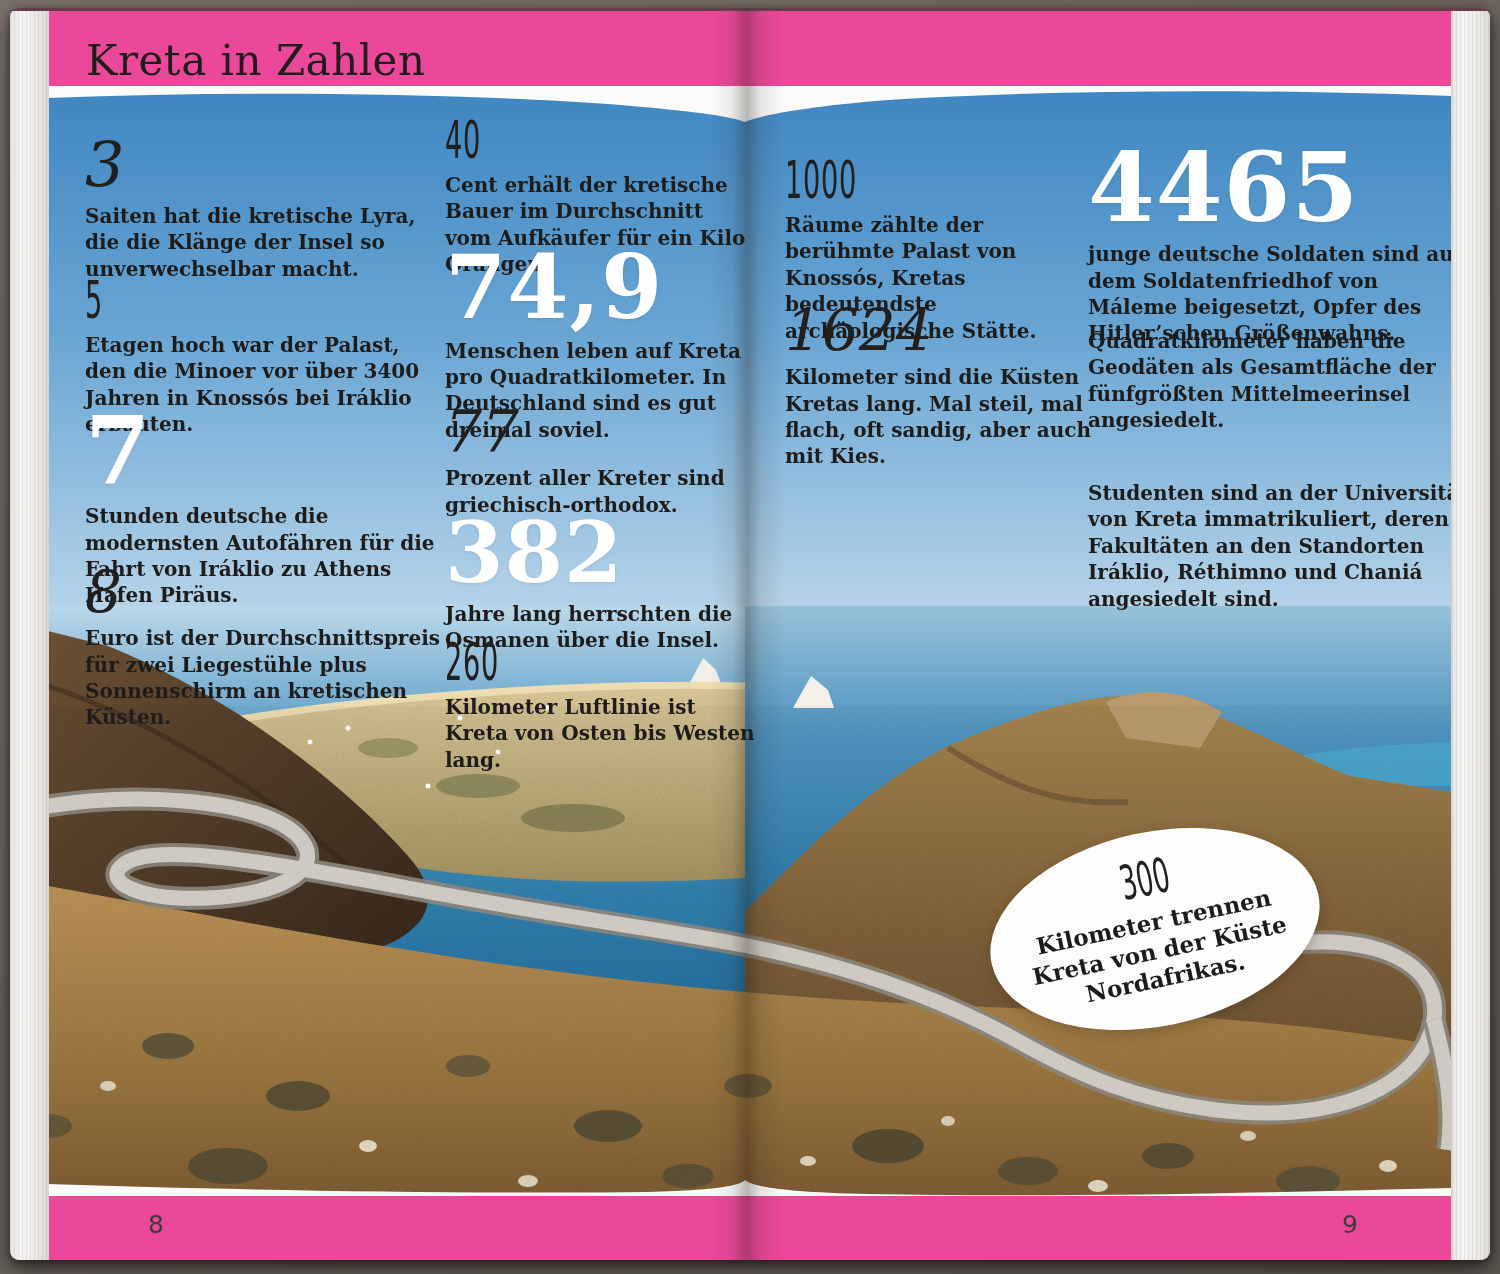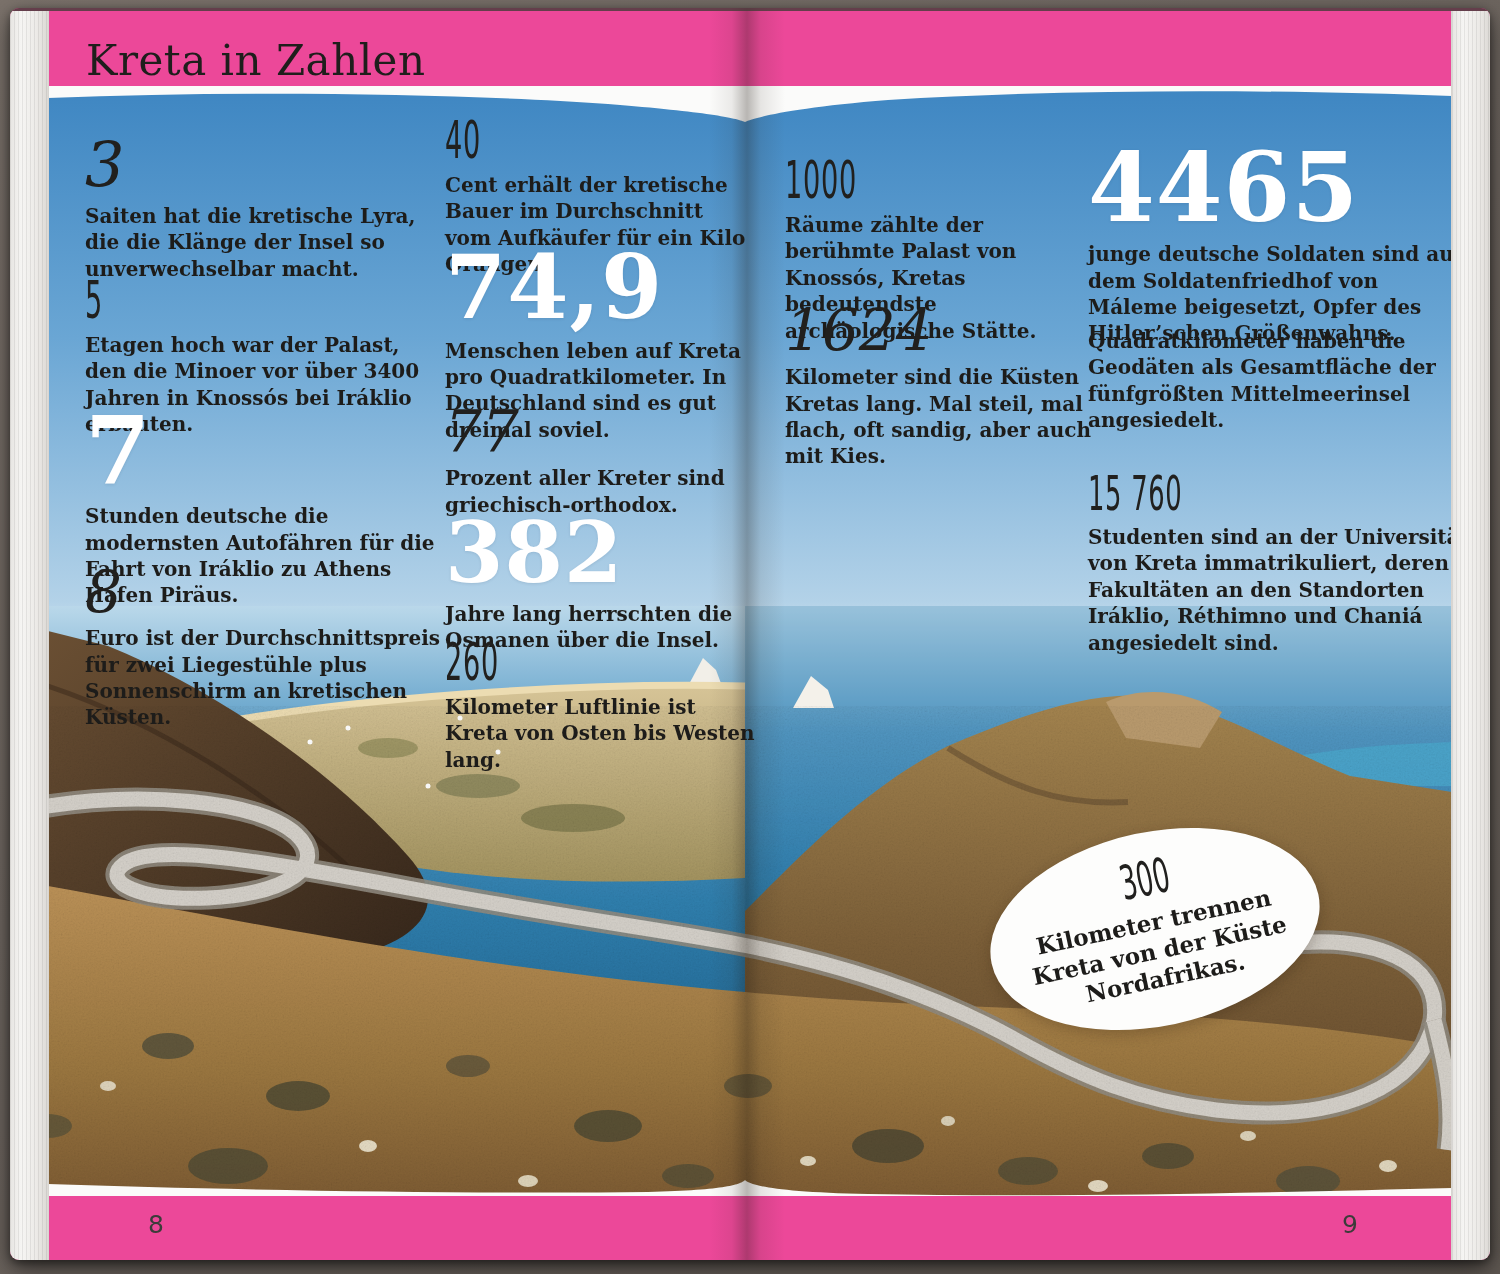--- a/index.html
+++ b/index.html
@@ -239,21 +239,20 @@
   </div>
 
   <div class="stat" style="left:1078px;top:134px;width:382px">
     <div class="num n-big" style="font-size:96px">4465</div>
     <div class="desc">junge deutsche Soldaten sind auf dem Soldatenfriedhof von Máleme beigesetzt, Opfer des Hitler’schen Größenwahns.</div>
   </div>
   <div class="stat" style="left:1078px;top:320px;width:382px">
     <div class="desc">Quadratkilometer haben die Geodäten als Gesamtfläche der fünfgrößten Mittelmeerinsel angesiedelt.</div>
   </div>
   <div class="stat" style="left:1078px;top:472px;width:382px">
-    <div class="num n-hand" style="font-size:38px"><span class="hx">15 760</span></div>
     <div class="desc">Studenten sind an der Universität von Kreta immatrikuliert, deren Fakultäten an den Standorten Iráklio, Réthimno und Chaniá angesiedelt sind.</div>
   </div>
 
   <div class="badge">
     <div class="badge-num"><span class="hx">300</span></div>
     <div class="badge-text">Kilometer trennen Kreta von der Küste Nordafrikas.</div>
   </div>
 
   <div class="gutter-shadow"></div>
   <div class="edge edge-left"></div>

